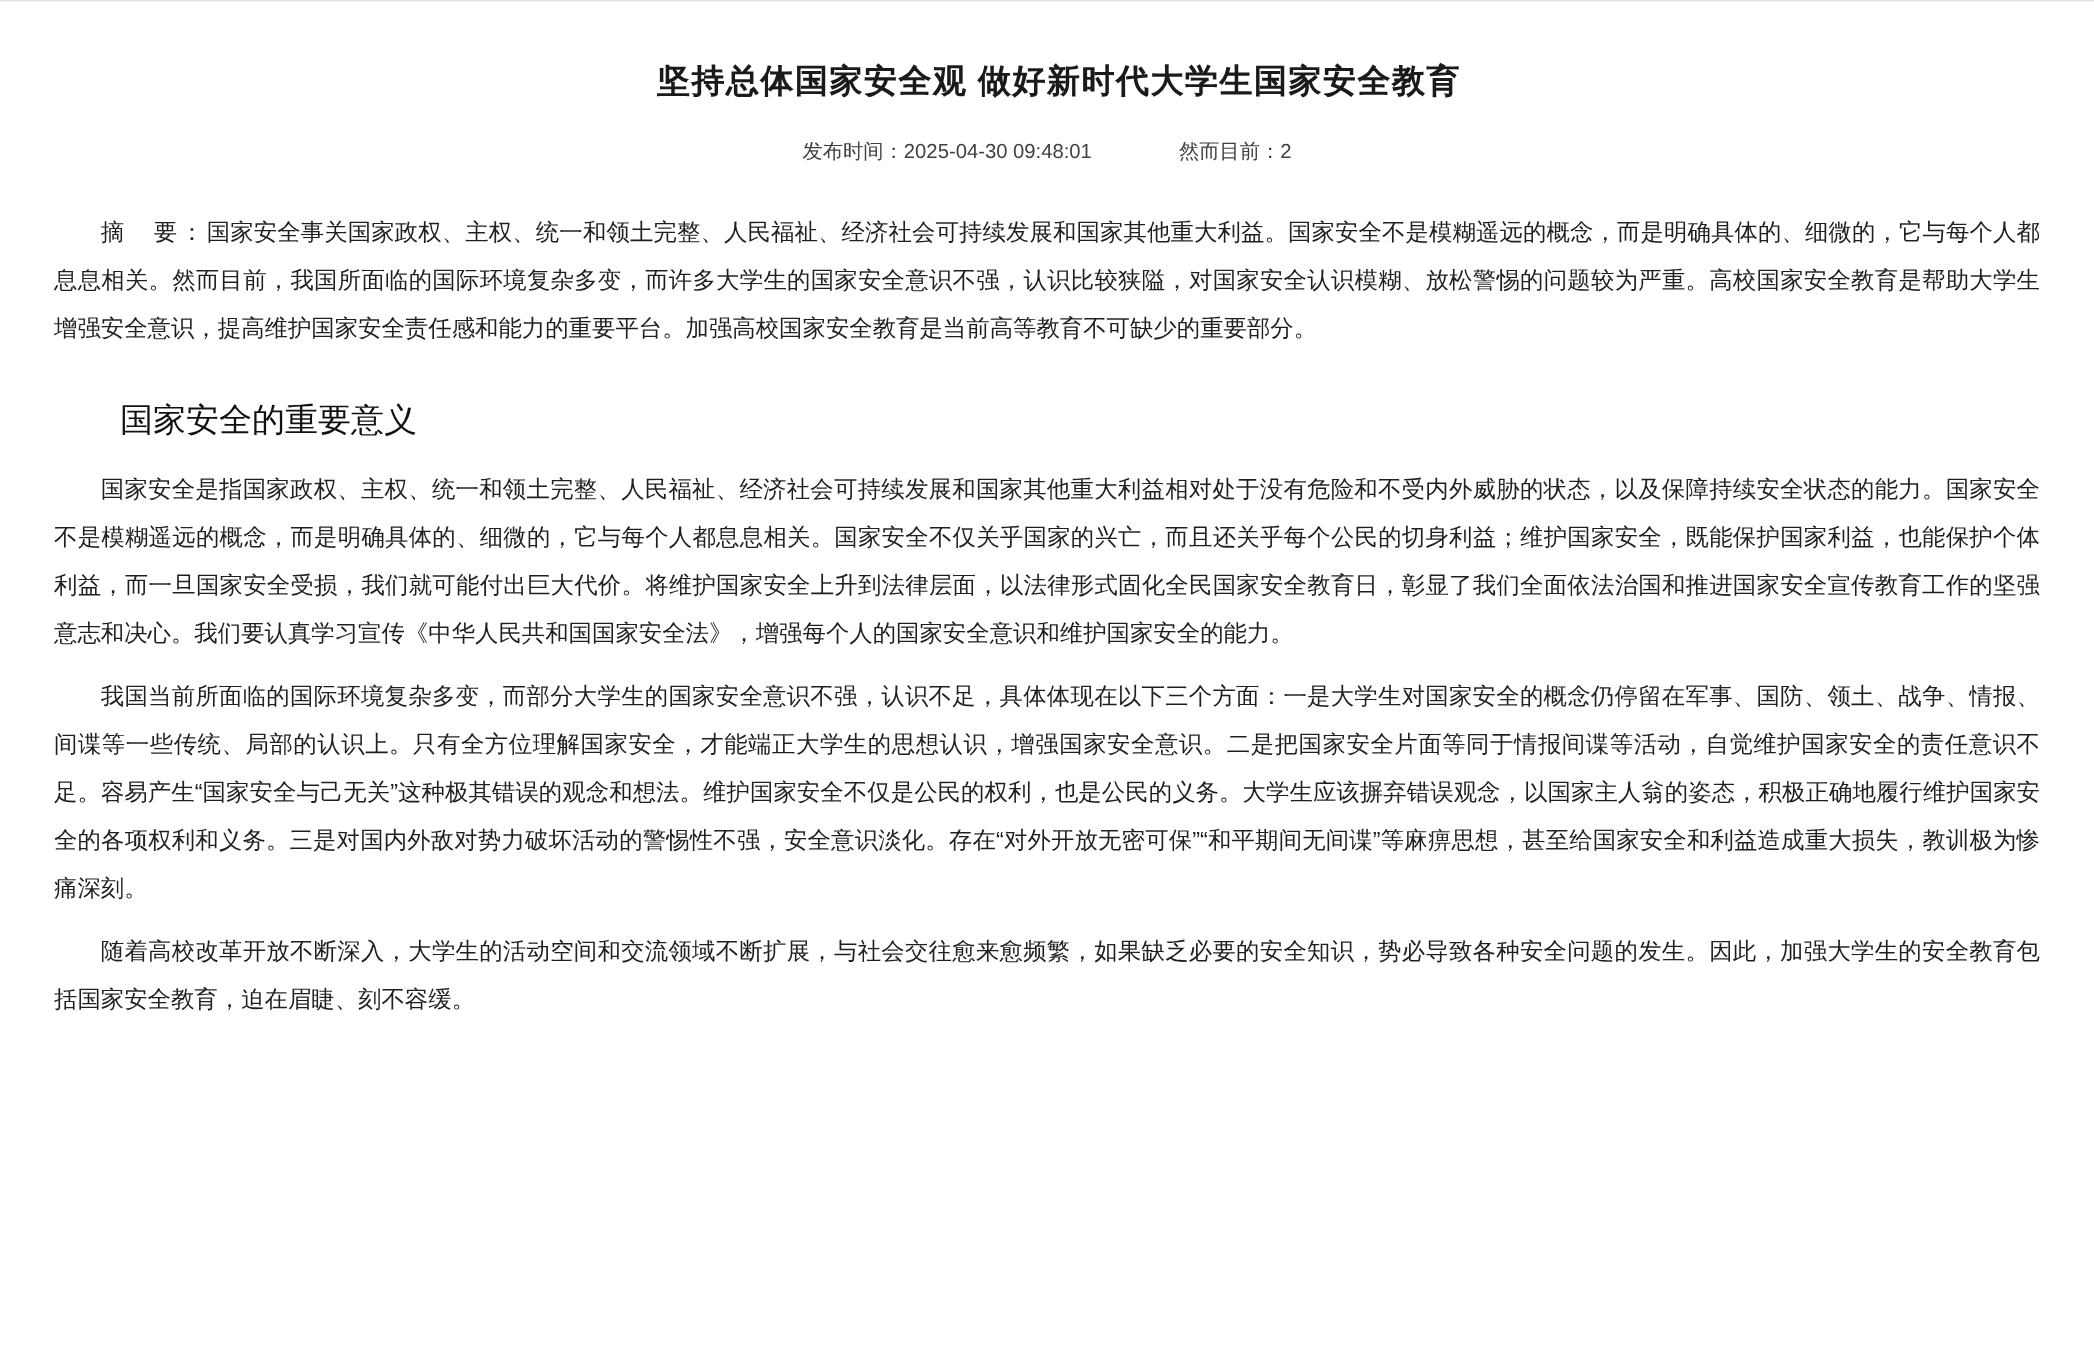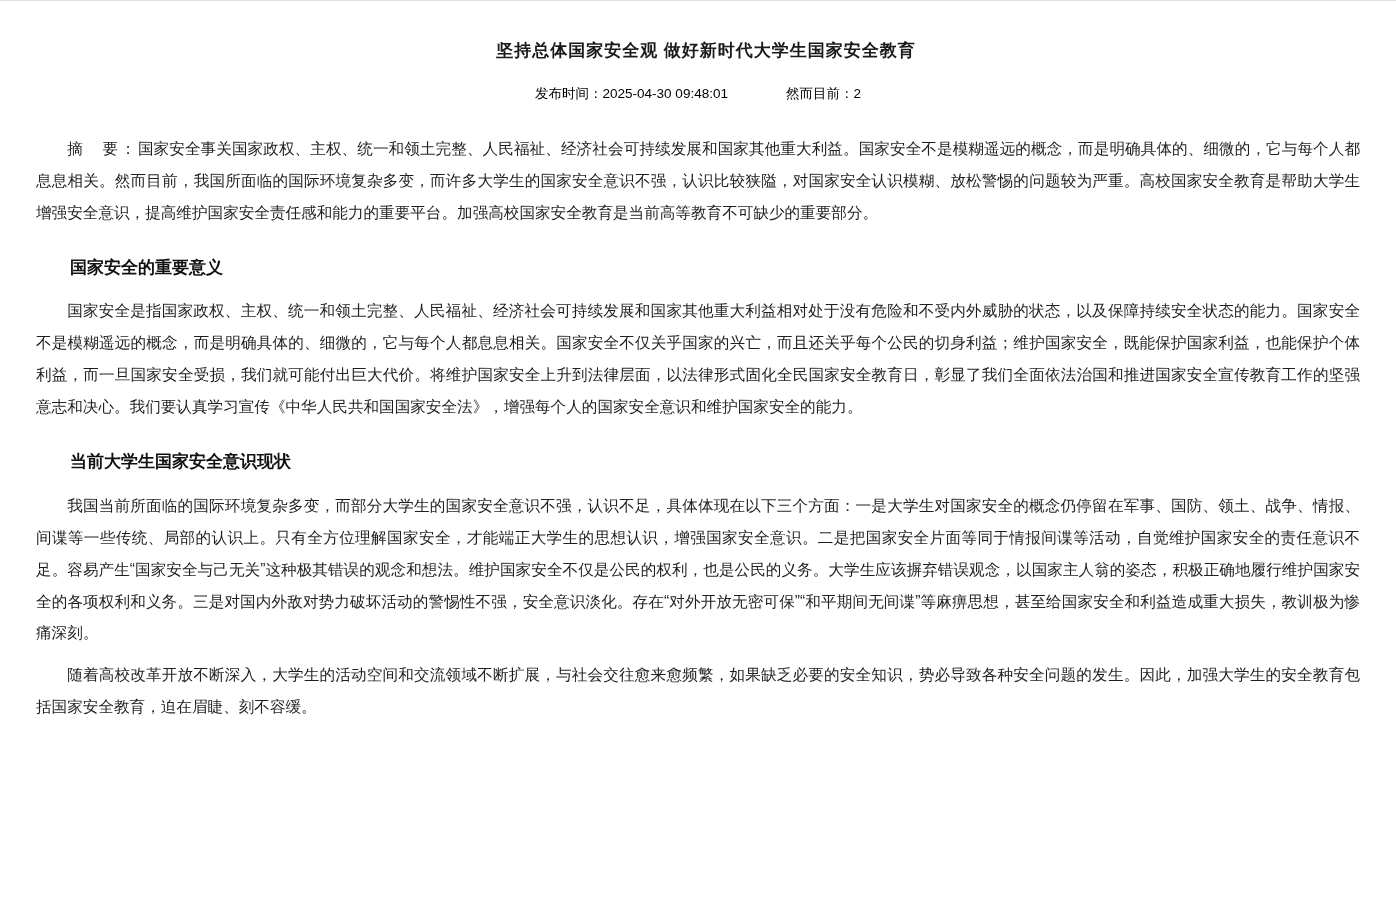--- a/index.html
+++ b/index.html
@@ -19,35 +19,35 @@
     background: #ffffff;
     padding: 0;
   }
   .top-rule {
     height: 1px;
     background: #e3e3e3;
     width: 100%;
   }
   .article-title {
     text-align: center;
-    font-size: 17px;
+    font-size: 22px;
     font-weight: bold;
     color: #1a1a1a;
     letter-spacing: 1px;
     margin: 38px 0 0 16px;
     line-height: 1.4;
   }
   .meta-row {
     display: flex;
     justify-content: center;
     align-items: center;
     gap: 58px;
     margin-top: 22px;
     font-size: 13.5px;
-    color: #000000;
+    color: #404040;
   }
   .meta-item {
     white-space: nowrap;
   }
   .content {
     margin: 30px auto 0 auto;
     width: 1356px;
     box-sizing: border-box;
     padding: 0 16px 40px 16px;
   }
@@ -58,22 +58,22 @@
     margin: 0 0 10px 0;
     text-align: justify;
     text-justify: inter-ideograph;
     text-indent: 2em;
   }
   .lead-label {
     font-weight: normal;
     letter-spacing: 2px;
   }
   h2.section-heading {
-    font-size: 17px;
-    font-weight: bold;
+    font-size: 22px;
+    font-weight: normal;
     color: #111111;
     margin: 24px 0 12px 0;
     text-indent: 2em;
     line-height: 1.8;
   }
 </style>
 </head>
 <body>
 
 <div class="page">
@@ -93,19 +93,18 @@
 
   <div class="content">
 
     <p class="para"><span class="lead-label">摘　要：</span><span>国家安全事关国家政权、主权、统一和领土完整、人民福祉、经济社会可持续发展和国家其他重大利益。国家安全不是模糊遥远的概念，而是明确具体的、细微的，它与每个人都息息相关。然而目前，我国所面临的国际环境复杂多变，而许多大学生的国家安全意识不强，认识比较狭隘，对国家安全认识模糊、放松警惕的问题较为严重。高校国家安全教育是帮助大学生增强安全意识，提高维护国家安全责任感和能力的重要平台。加强高校国家安全教育是当前高等教育不可缺少的重要部分。</span></p>
 
 
 
     <h2 class="section-heading">国家安全的重要意义</h2>
     <p class="para">国家安全是指国家政权、主权、统一和领土完整、人民福祉、经济社会可持续发展和国家其他重大利益相对处于没有危险和不受内外威胁的状态，以及保障持续安全状态的能力。国家安全不是模糊遥远的概念，而是明确具体的、细微的，它与每个人都息息相关。国家安全不仅关乎国家的兴亡，而且还关乎每个公民的切身利益；维护国家安全，既能保护国家利益，也能保护个体利益，而一旦国家安全受损，我们就可能付出巨大代价。将维护国家安全上升到法律层面，以法律形式固化全民国家安全教育日，彰显了我们全面依法治国和推进国家安全宣传教育工作的坚强意志和决心。我们要认真学习宣传《中华人民共和国国家安全法》，增强每个人的国家安全意识和维护国家安全的能力。</p>
 
-    <h2 class="section-heading">当前大学生国家安全意识现状</h2>
     <p class="para">我国当前所面临的国际环境复杂多变，而部分大学生的国家安全意识不强，认识不足，具体体现在以下三个方面：一是大学生对国家安全的概念仍停留在军事、国防、领土、战争、情报、间谍等一些传统、局部的认识上。只有全方位理解国家安全，才能端正大学生的思想认识，增强国家安全意识。二是把国家安全片面等同于情报间谍等活动，自觉维护国家安全的责任意识不足。容易产生“国家安全与己无关”这种极其错误的观念和想法。维护国家安全不仅是公民的权利，也是公民的义务。大学生应该摒弃错误观念，以国家主人翁的姿态，积极正确地履行维护国家安全的各项权利和义务。三是对国内外敌对势力破坏活动的警惕性不强，安全意识淡化。存在“对外开放无密可保”“和平期间无间谍”等麻痹思想，甚至给国家安全和利益造成重大损失，教训极为惨痛深刻。</p>
 
     <p class="para">随着高校改革开放不断深入，大学生的活动空间和交流领域不断扩展，与社会交往愈来愈频繁，如果缺乏必要的安全知识，势必导致各种安全问题的发生。因此，加强大学生的安全教育包括国家安全教育，迫在眉睫、刻不容缓。</p>
 
   </div>
 </div>
 
 </body></html>

